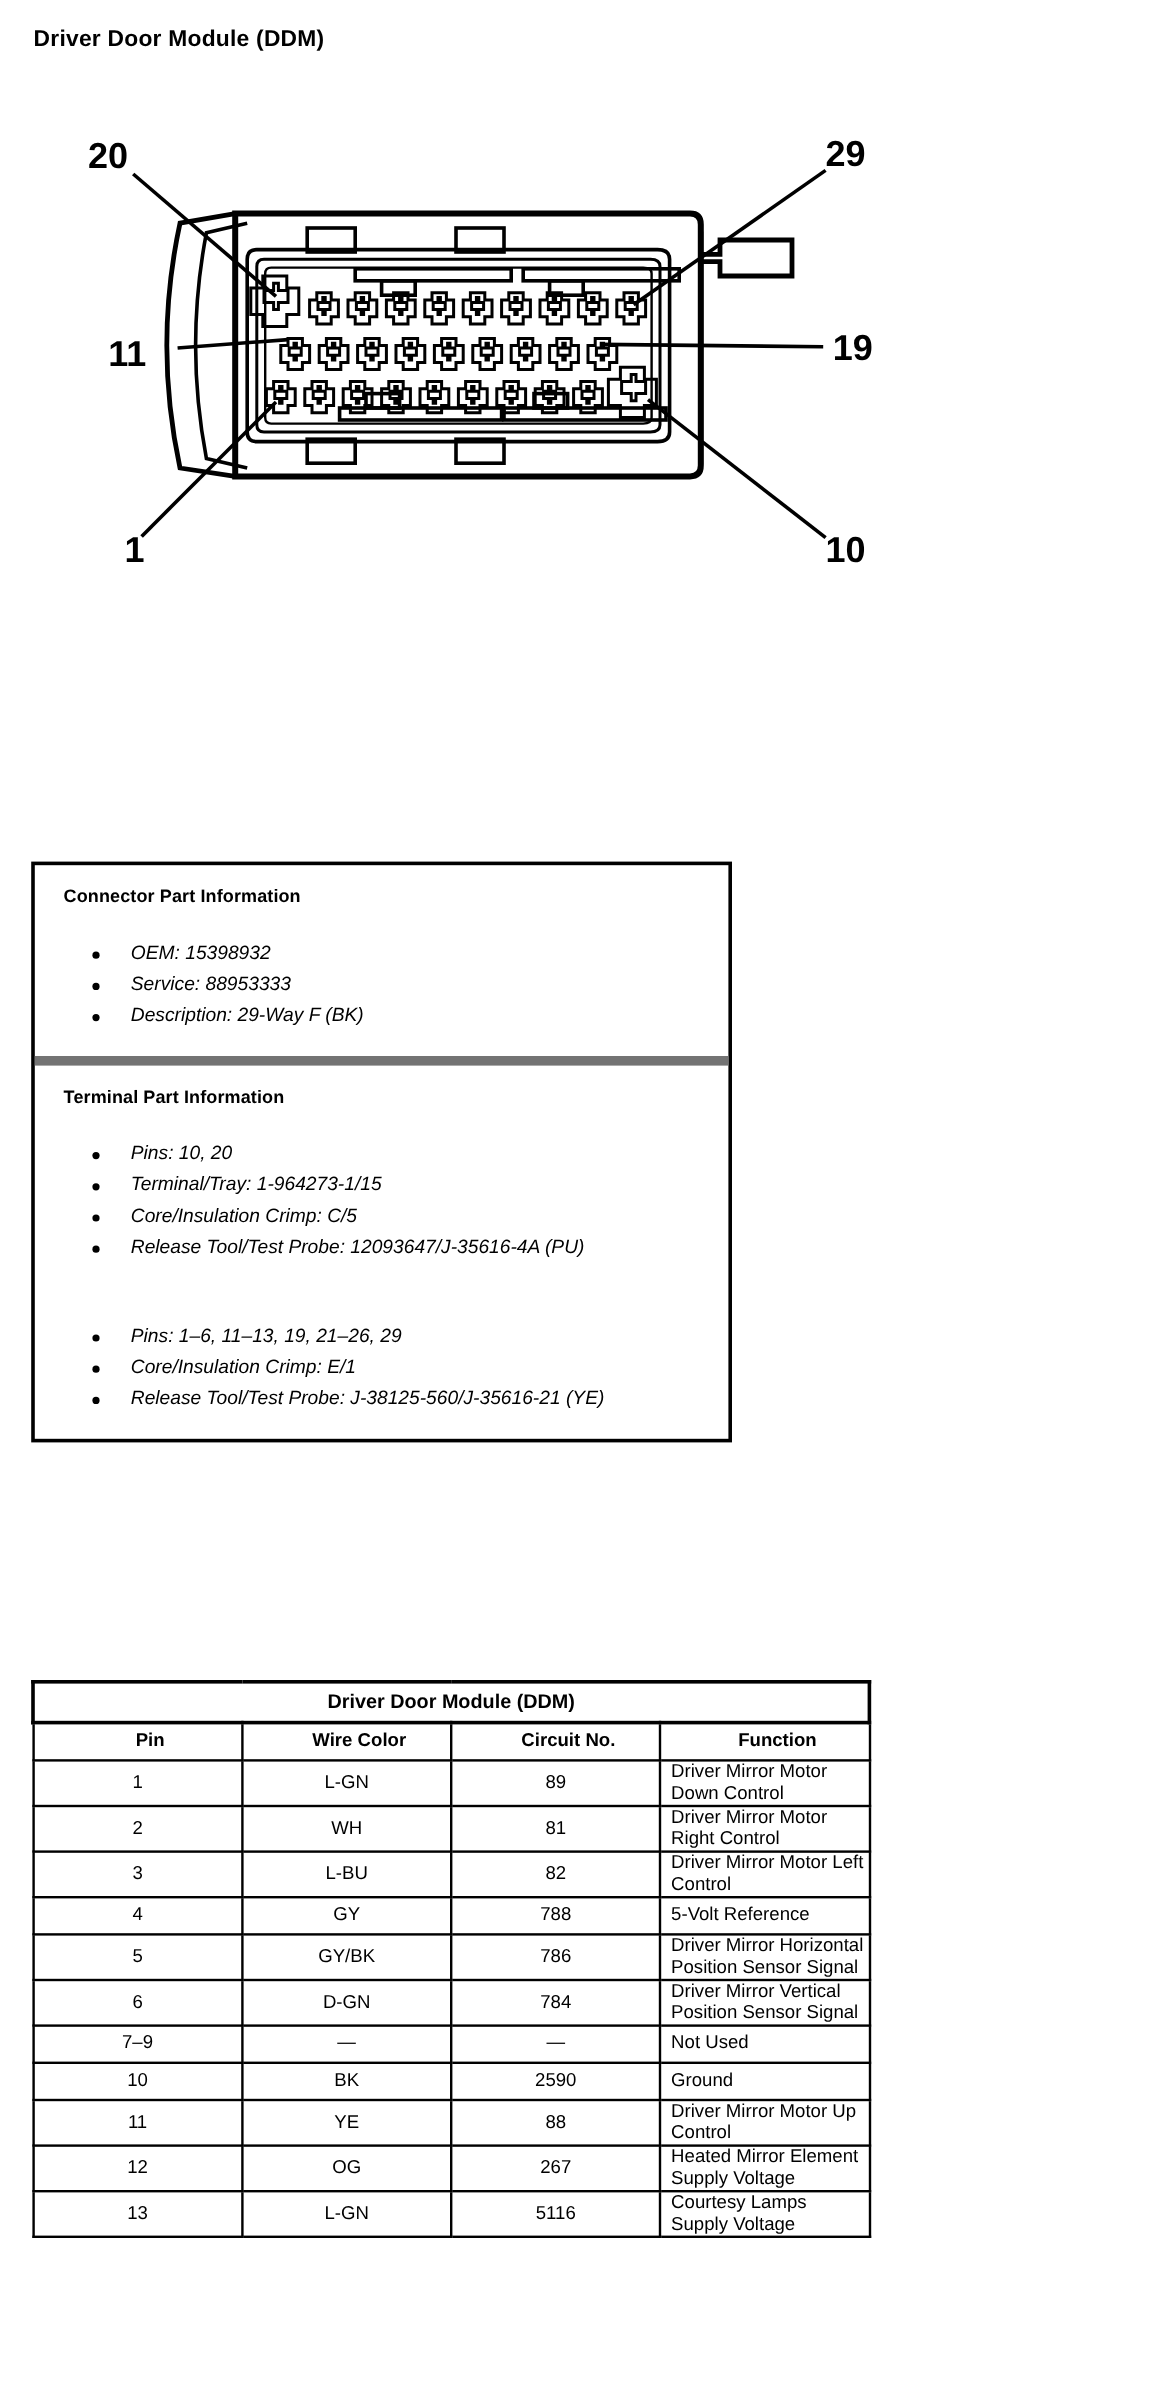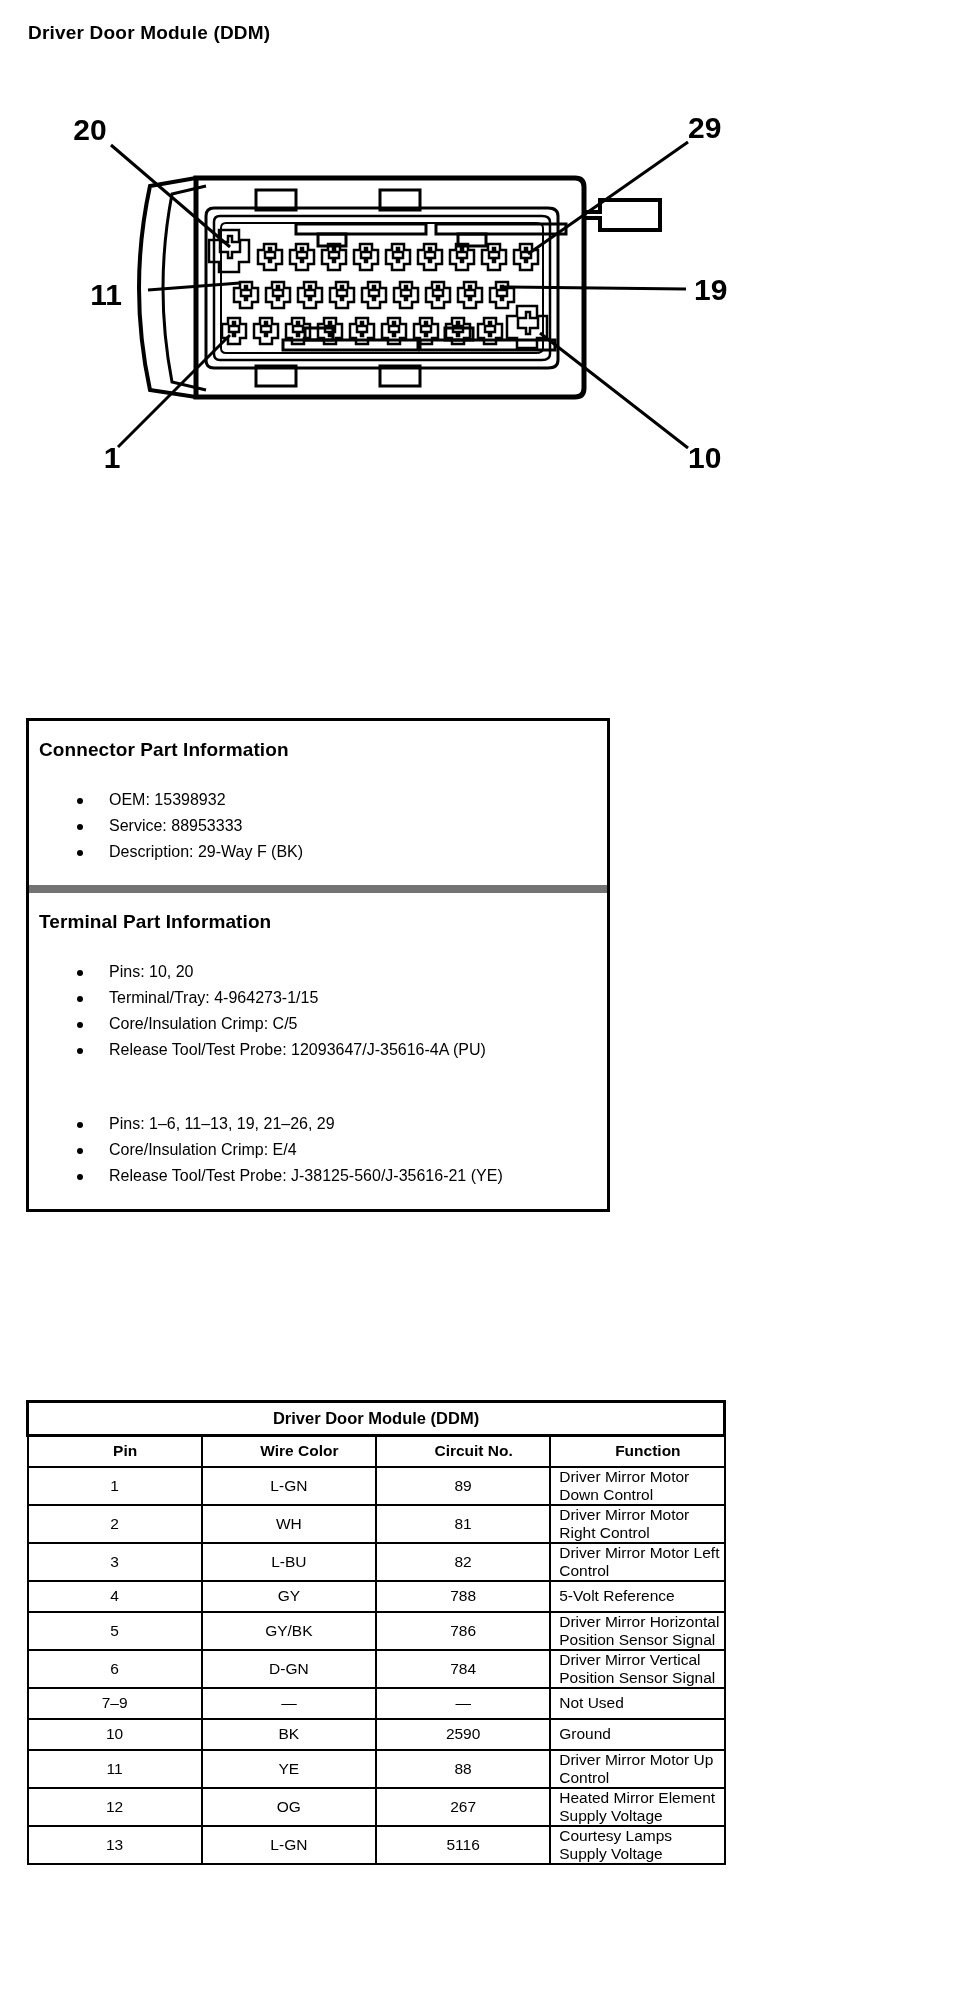--- a/index.html
+++ b/index.html
@@ -43,29 +43,30 @@
     left: 26px;
     top: 718px;
     width: 584px;
     border: 3px solid #000;
     box-sizing: border-box;
     background: #fff;
   }
   .info-section { padding: 14px 0 20px 0; }
   .info-section.second { border-top: 8px solid #737373; }
   .info-heading {
-    font-size: 19px;
+    font-size: 15px;
     font-weight: 700;
-    margin: 4px 0 0 10px;
+    margin: 4px 0 0 24px;
     letter-spacing: 0.1px;
   }
   .bullet-list {
     list-style: none;
     margin: 26px 16px 0 0;
     padding: 0;
+    font-style: italic;
   }
   .bullet-list.tight { margin-top: 22px; }
   .bullet-list li {
     position: relative;
     font-size: 16px;
     line-height: 26px;
     padding-left: 80px;
     white-space: nowrap;
   }
   .bullet-list li::before {
@@ -311,28 +312,28 @@
       <li>OEM: 15398932</li>
       <li>Service: 88953333</li>
       <li>Description: 29-Way F (BK)</li>
     </ul>
   </div>
 
   <div class="info-section second">
     <div class="info-heading">Terminal Part Information</div>
     <ul class="bullet-list">
       <li>Pins: 10, 20</li>
-      <li>Terminal/Tray: 4-964273-1/15</li>
+      <li>Terminal/Tray: 1-964273-1/15</li>
       <li>Core/Insulation Crimp: C/5</li>
       <li>Release Tool/Test Probe: 12093647/J-35616-4A (PU)</li>
     </ul>
     <div class="group-gap"></div>
     <ul class="bullet-list tight">
       <li>Pins: 1–6, 11–13, 19, 21–26, 29</li>
-      <li>Core/Insulation Crimp: E/4</li>
+      <li>Core/Insulation Crimp: E/1</li>
       <li>Release Tool/Test Probe: J-38125-560/J-35616-21 (YE)</li>
     </ul>
   </div>
 </div>
 
 <table class="pin-table">
   <thead>
     <tr>
       <th class="tbl-title" colspan="4">Driver Door Module (DDM)</th>
     </tr>

